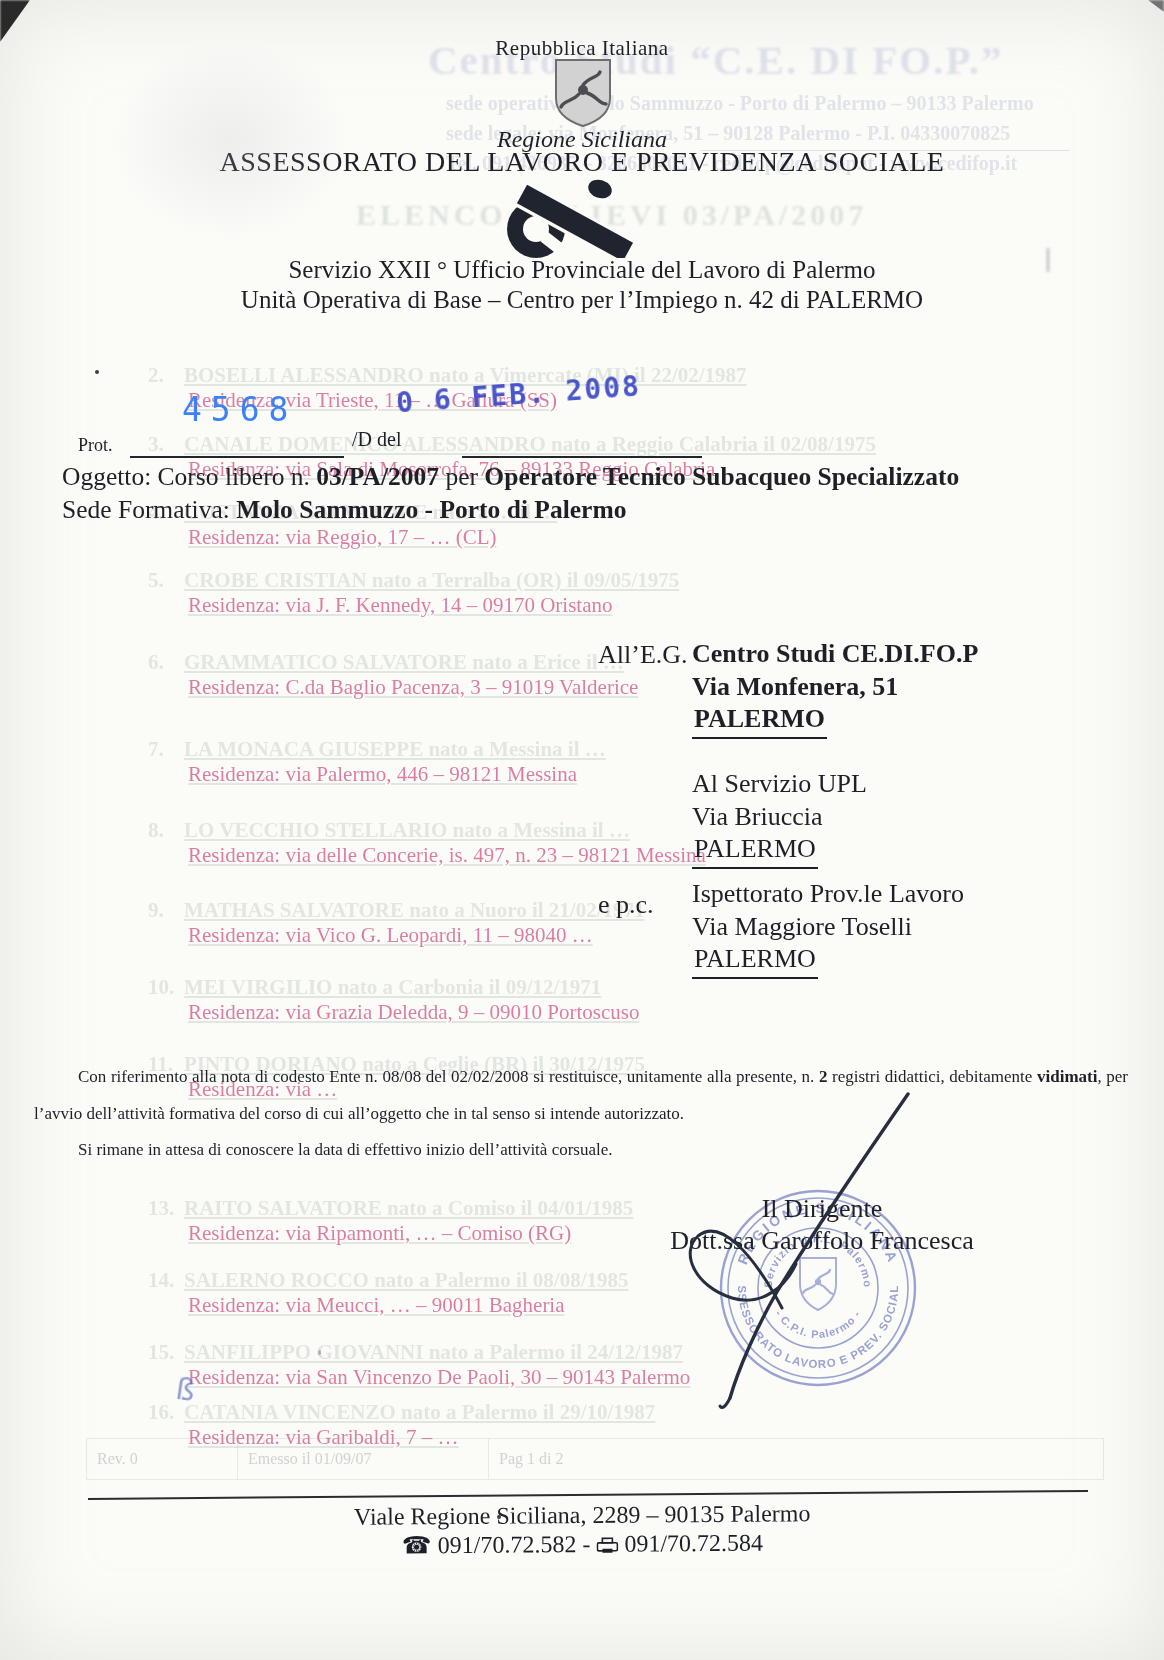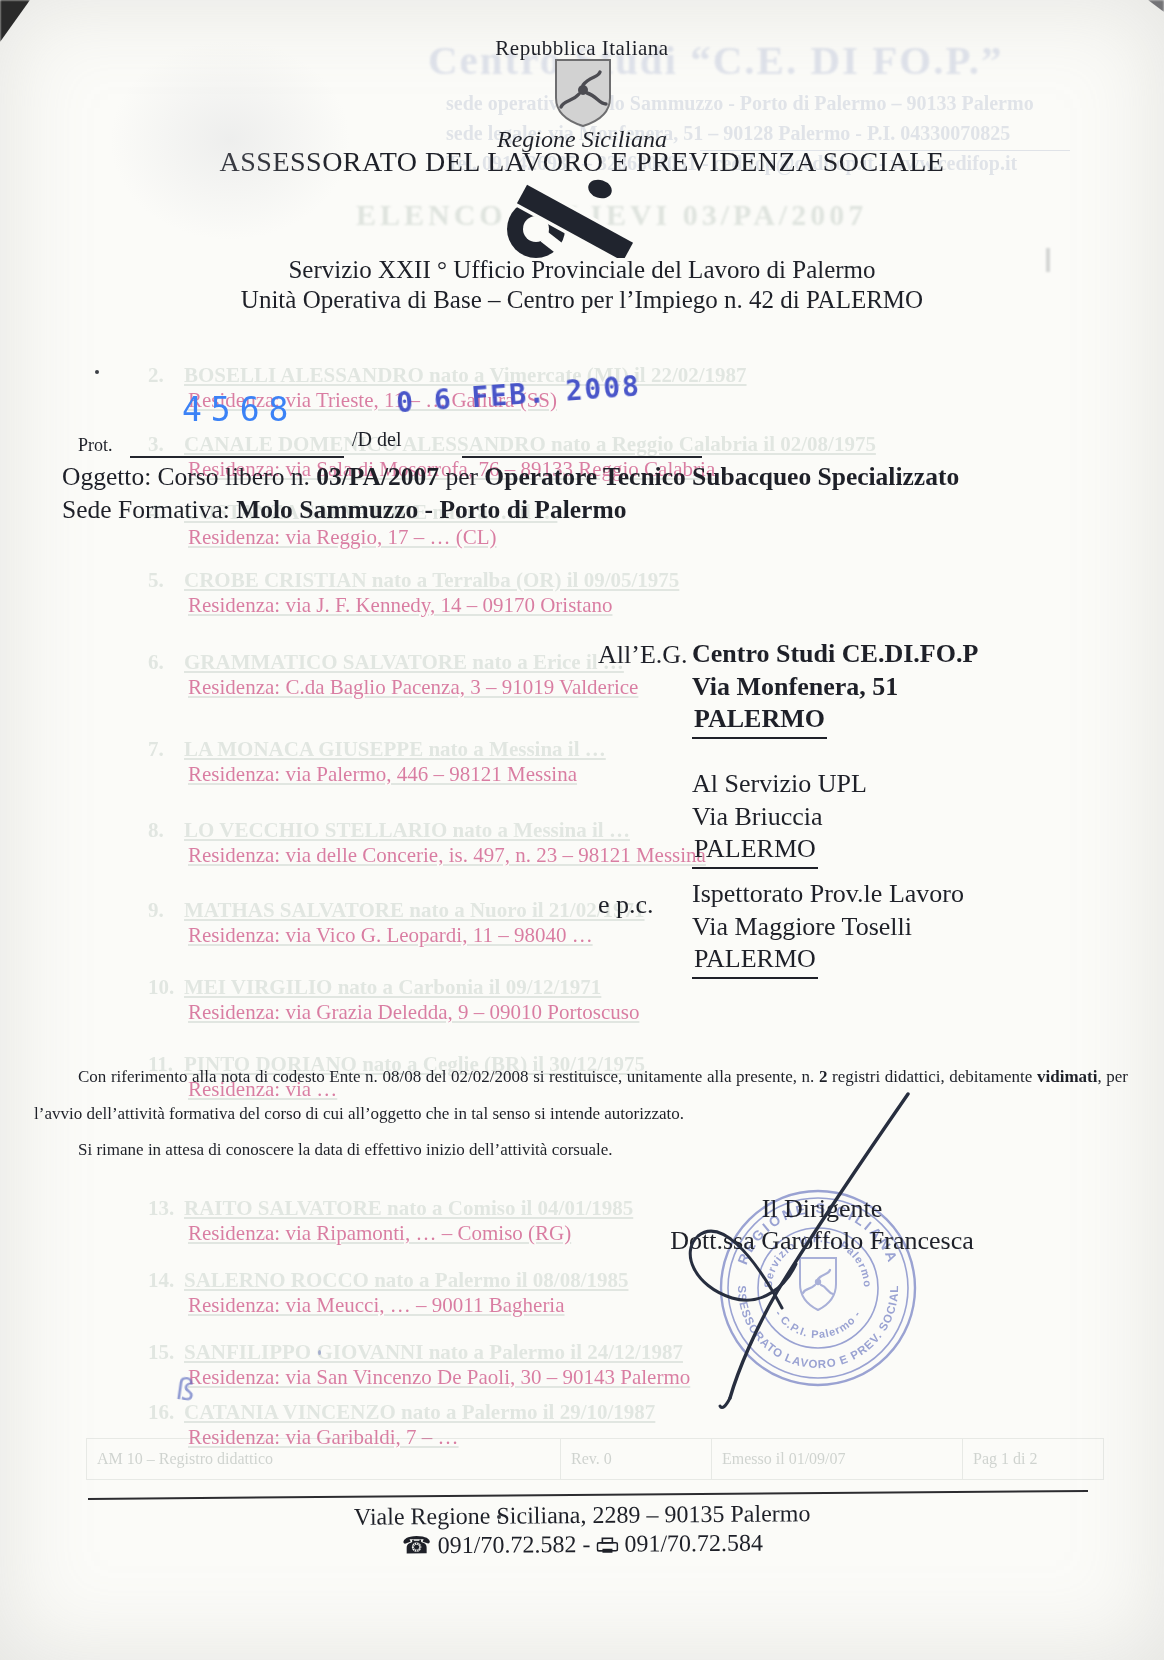--- a/index.html
+++ b/index.html
@@ -126,21 +126,20 @@
       <span class="g-num">14.</span><span class="g-name">SALERNO ROCCO nato a Palermo il 08/08/1985</span><span class="g-res">Residenza: via Meucci, … – 90011 Bagheria</span>
     </div>
     <div class="g-entry" style="top:1340px">
       <span class="g-num">15.</span><span class="g-name">SANFILIPPO GIOVANNI nato a Palermo il 24/12/1987</span><span class="g-res">Residenza: via San Vincenzo De Paoli, 30 – 90143 Palermo</span>
     </div>
     <div class="g-entry" style="top:1400px">
       <span class="g-num">16.</span><span class="g-name">CATANIA VINCENZO nato a Palermo il 29/10/1987</span><span class="g-res">Residenza: via Garibaldi, 7 – …</span>
     </div>
 
     <div class="abs g-strip">
-      <div class="cell" style="flex:1">AM 10 – Registro didattico</div>
       <div class="cell" style="width:130px">Rev. 0</div>
       <div class="cell" style="width:230px">Emesso il 01/09/07</div>
       <div class="cell" style="width:120px">Pag 1 di 2</div>
     </div>
   </div>
 
   <div class="abs ctr rep">Repubblica Italiana</div>
 
   <svg class="abs" style="left:552px;top:58px" width="62" height="70" viewBox="0 0 62 70">
     <path d="M4 2 H58 V40 C58 56 44 64 31 68 C18 64 4 56 4 40 Z" fill="#d2d2d2" stroke="#6e6e70" stroke-width="2"></path>

